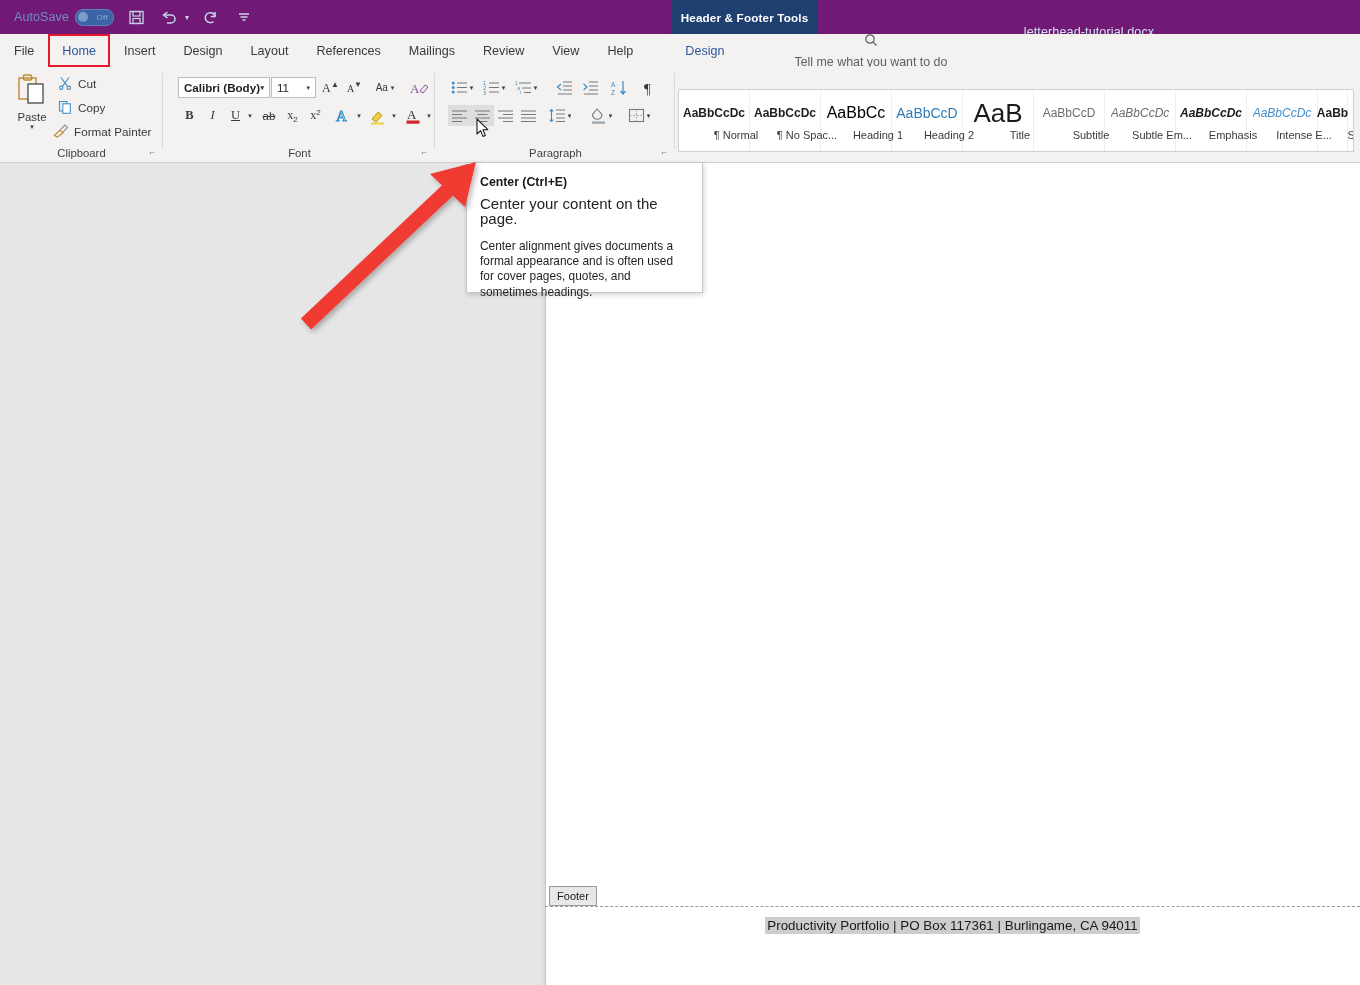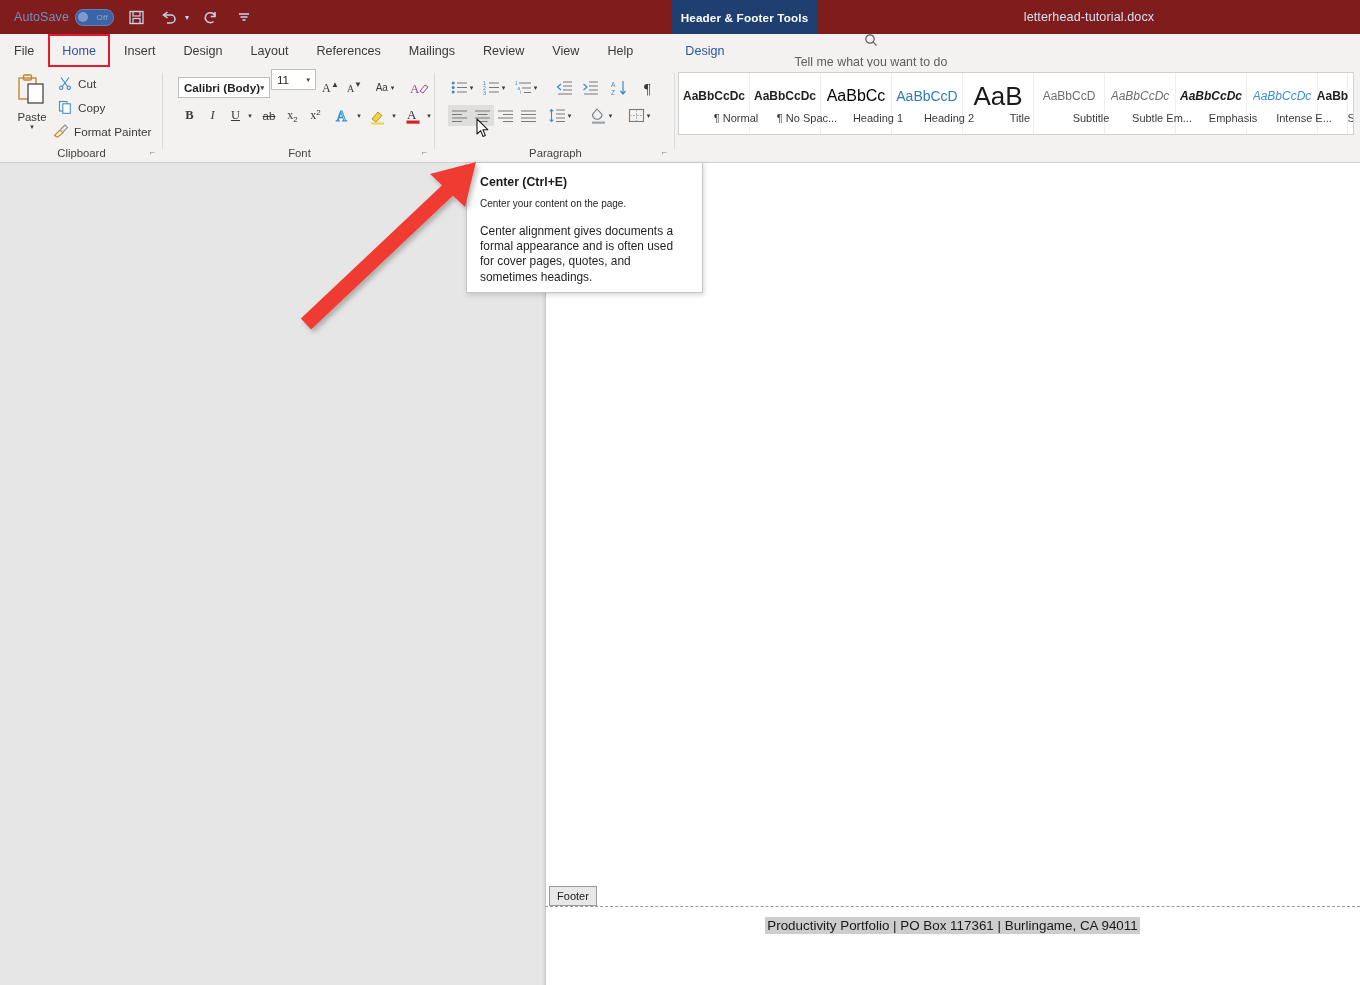--- a/index.html
+++ b/index.html
@@ -7,21 +7,21 @@
     width:1360px;height:985px;overflow:hidden;
     font-family:"Liberation Sans", sans-serif;
     background:#ffffff;
     -webkit-font-smoothing:antialiased;
   }
   .app{position:relative;width:1360px;height:985px;}
 
   
   .titlebar{
     position:absolute;left:0;top:0;width:1360px;height:34px;
-    background:#7f1d1d;
+    background:#701a75;
     display:flex;align-items:center;
   }
   .qat{display:flex;align-items:center;height:34px;padding-left:14px;gap:11px;}
   .autosave{display:flex;align-items:center;gap:6px;}
   .autosave-label{
     color:#6f8fc2;font-size:12.5px;letter-spacing:.1px;
   }
   .toggle{
     width:37px;height:15px;border-radius:8px;background:#3a64a6;
     border:1px solid #5d82bd;position:relative;display:flex;align-items:center;
@@ -39,21 +39,21 @@
   }
   .qat-icon svg{display:block;}
   .qat-caret{font-size:8px;color:#c6d5ec;margin-left:-6px;}
 
   .ctx-tab{
     position:absolute;left:671px;top:0;width:147px;height:34px;
     background:#1e3f70;color:#ffffff;font-size:11.7px;font-weight:bold;
     display:flex;align-items:center;justify-content:center;letter-spacing:.15px;
   }
   .doc-title{
-    position:absolute;left:818px;top:0;width:542px;height:34px;
+    position:absolute;left:818px;top:15px;width:542px;height:34px;
     display:flex;align-items:center;justify-content:center;
     color:#d3e0f2;font-size:12.6px;letter-spacing:.1px;
   }
 
   
   .tabstrip{
     position:absolute;left:0;top:34px;width:1360px;height:33px;
     background:#f3f2f1;display:flex;align-items:center;
   }
   .tab{
@@ -123,21 +123,21 @@
   .pbtn{
     position:absolute;width:23px;height:21px;
     display:flex;align-items:center;justify-content:center;
   }
   .pbtn.on{background:#dededc;}
   .pbtn svg{display:block;}
 
   
   #grp-styles{left:676px;width:684px;}
   .gallery{
-    position:absolute;left:2px;top:5px;width:676px;height:63px;
+    position:absolute;left:2px;top:22px;width:676px;height:63px;
     background:#ffffff;border:1px solid #d2d0ce;box-sizing:border-box;
     display:flex;overflow:hidden;
   }
   .sty{
     width:71px;height:61px;display:flex;flex-direction:column;
     align-items:center;justify-content:center;flex:none;
     border-right:1px solid #f0efee;box-sizing:border-box;
   }
   .sty .prev{
     font-size:13px;color:#201f1e;white-space:nowrap;overflow:hidden;
@@ -180,21 +180,21 @@
   }
 
   
   .tooltip{
     position:absolute;left:466px;top:162px;width:237px;height:131px;
     background:#ffffff;border:1px solid #c8c6c4;box-sizing:border-box;
     box-shadow:1px 2px 5px rgba(0,0,0,.16);
     padding:12px 13px 0 13px;
   }
   .tt-title{font-size:12.3px;font-weight:bold;color:#1b1a19;margin-bottom:7px;}
-  .tt-sub{font-size:10px;color:#201f1e;line-height:15px;}
+  .tt-sub{font-size:15px;color:#201f1e;line-height:15px;}
   .tt-body{font-size:11.9px;color:#201f1e;line-height:15.2px;margin-top:13px;}
 
   
   .arrow{position:absolute;left:280px;top:140px;width:230px;height:200px;pointer-events:none;}
 
   
   .cursor{position:absolute;left:476px;top:118px;width:14px;height:20px;}
 </style>
 </head>
 <body>
@@ -312,21 +312,21 @@
       <div class="grp-label">Clipboard</div>
       <div class="dlg" style="right:5px;">⌐</div>
       <div class="grp-sep" style="right:0;"></div>
     </div>
 
     <div class="grp" id="grp-font">
       <div class="fontbox" style="left:14px;top:10px;width:92px;height:21px;font-weight:bold;">
         <span class="txt">Calibri (Body)</span>
         <span class="car">▾</span>
       </div>
-      <div class="fontbox" style="left:107px;top:2px;width:45px;height:21px;">
+      <div class="fontbox" style="left:107px;top:10px;width:45px;height:21px;">
         <span class="txt">11</span>
         <span class="car">▾</span>
       </div>
 
       <div class="fbtn" style="left:155px;top:10px;width:21px;height:21px;">
         <svg width="18" height="15" viewBox="0 0 18 15">
             <text x="1" y="12" font-size="12" font-family="Liberation Serif, serif" fill="#3b3a39">A</text>
             <text x="10" y="7" font-size="8" fill="#3b3a39">▲</text>
           </svg>
       </div>

